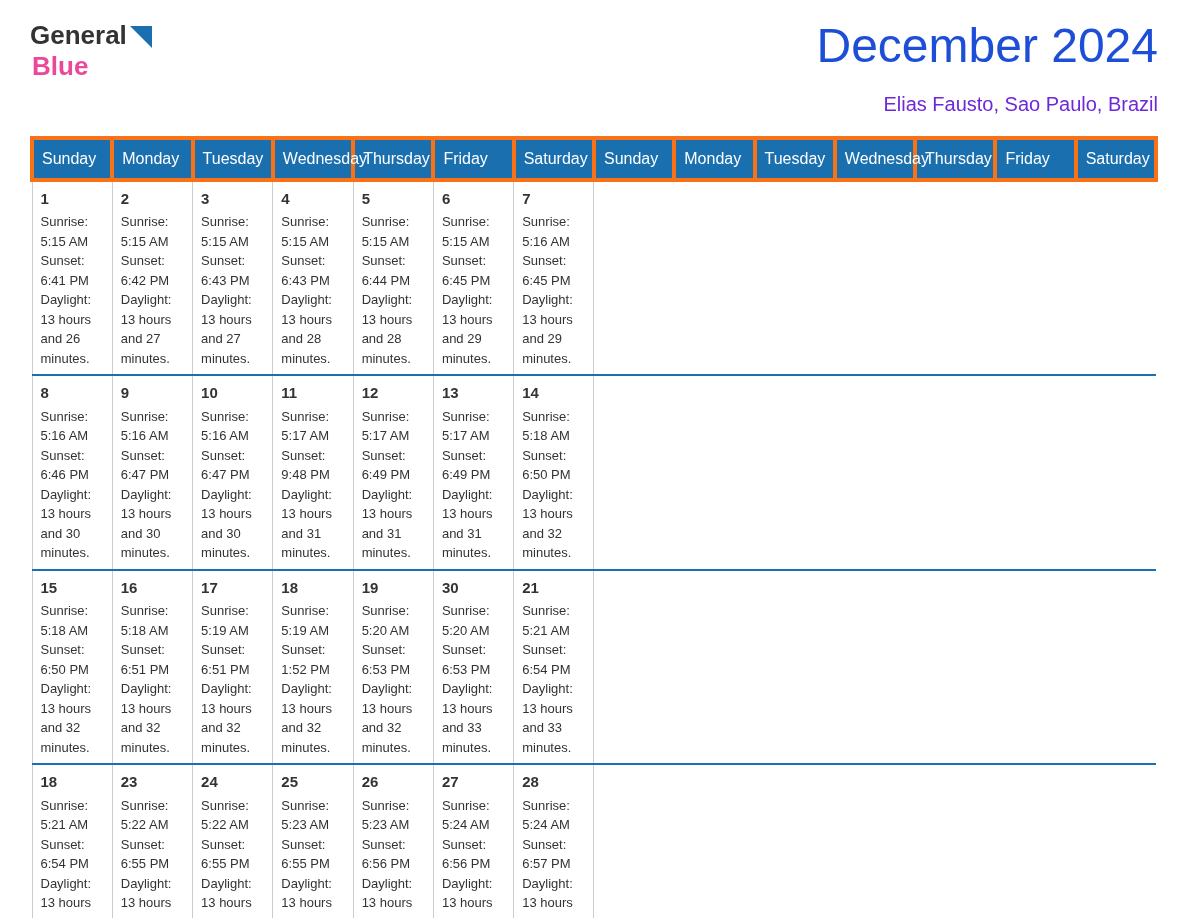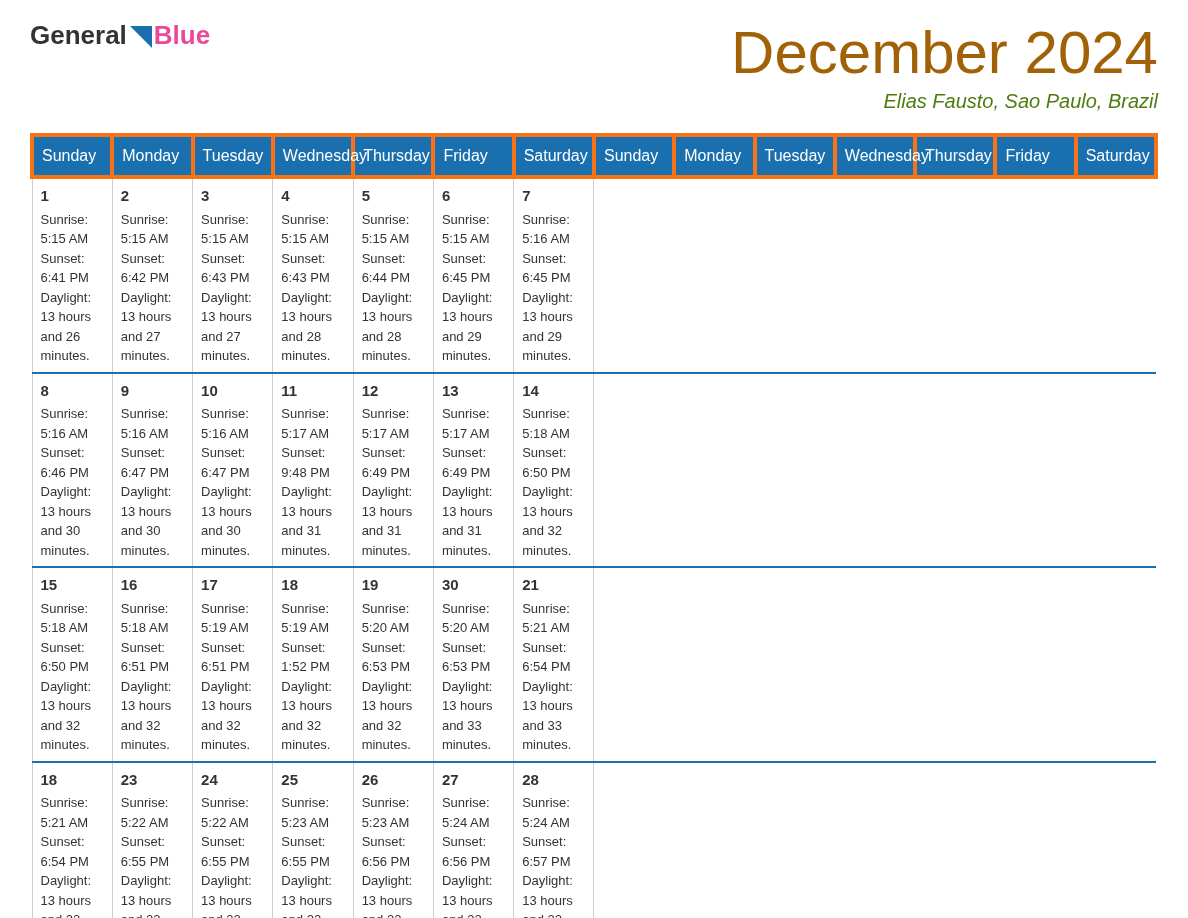--- a/index.html
+++ b/index.html
@@ -14,30 +14,29 @@
     .header {
       display: flex;
       justify-content: space-between;
       align-items: flex-start;
       margin-bottom: 20px;
     }
     .title-section {
       text-align: right;
     }
     .calendar-title {
-      font-size: 60px;
+      font-size: 48px;
       font-weight: 300;
-      color: #a16207;
+      color: #1d4ed8;
       line-height: 1.1;
     }
     .calendar-subtitle {
       font-size: 20px;
-      color: #4d7c0f;
-      margin-top: 4px;
-      font-style: italic;
+      color: #6d28d9;
+      margin-top: 20px;
     }
     .calendar-table {
       width: 100%;
       border-collapse: collapse;
       table-layout: fixed;
     }
     .calendar-table th {
       background-color: #1a6faf;
       color: #fff;
       padding: 10px 8px;
@@ -60,21 +59,21 @@
     }
     .day-number {
       font-size: 15px;
       font-weight: bold;
       display: block;
       margin-bottom: 2px;
     }
     
     .logo-svg-area {
       display: flex;
-      flex-direction: row;
+      flex-direction: column;
       align-items: flex-start;
     }
     .logo-row {
       display: flex;
       align-items: center;
     }
   </style>
 </head>
 <body>
 

